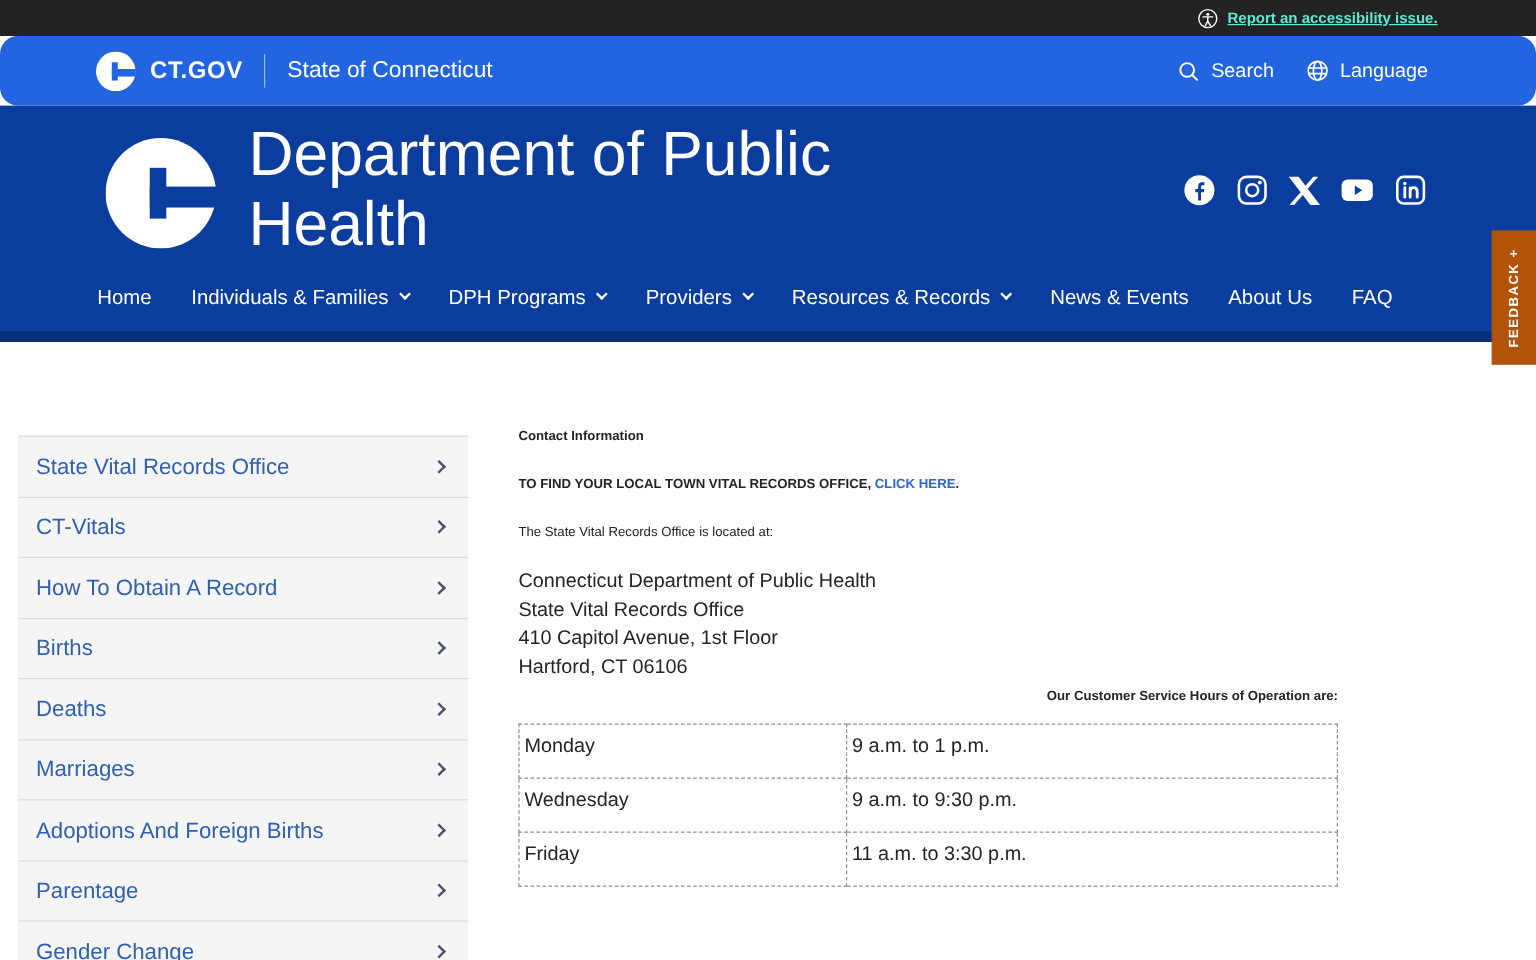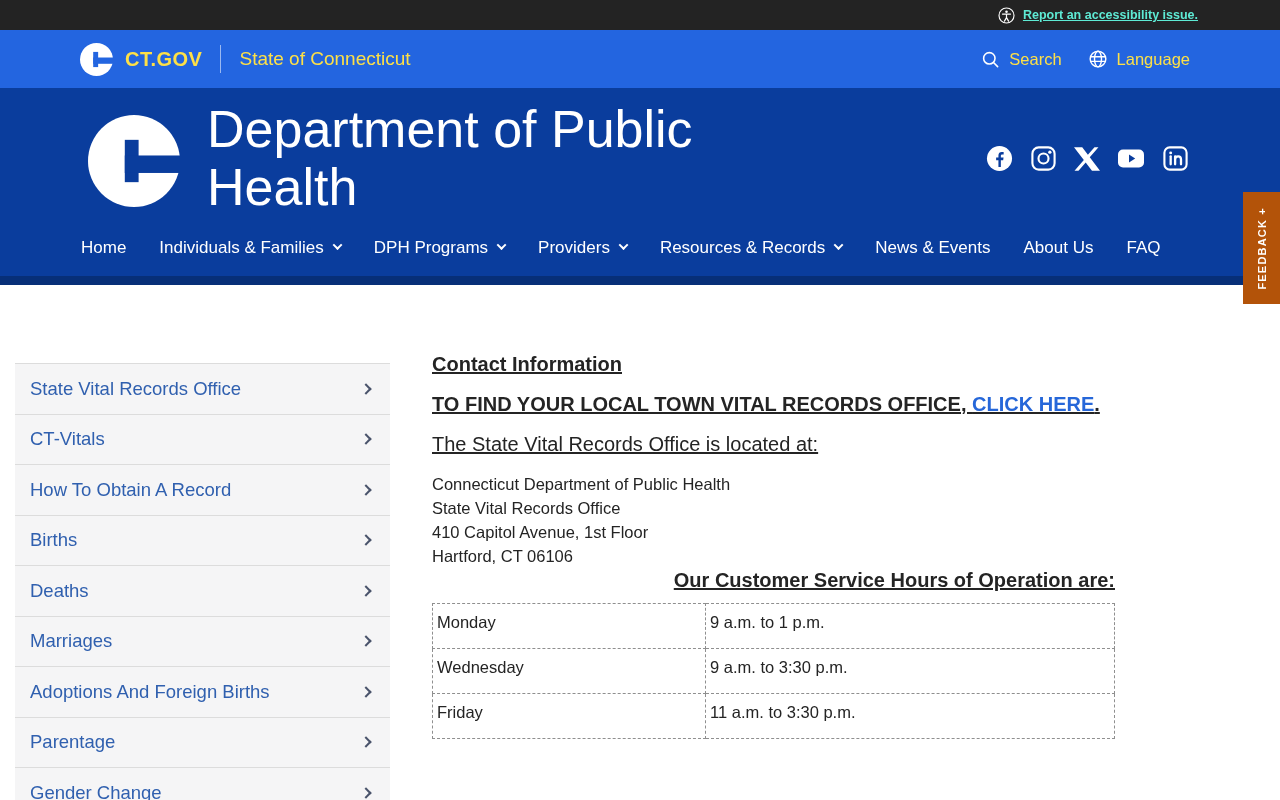--- a/index.html
+++ b/index.html
@@ -8,21 +8,21 @@
   .page { position:relative; width:1280px; height:800px; overflow:hidden; background:#fff; }
 
   
   .topbar { height:30px; background:#232323; display:flex; align-items:center;
             justify-content:flex-end; padding-right:82px; }
   .topbar-link { display:flex; align-items:center; gap:8px; color:#5eead4; cursor:pointer; }
   .topbar-link span.lbl { font-size:12.5px; font-weight:bold; text-decoration:underline; }
 
   
   .header { height:58px; background:#2365e0; display:flex; align-items:center;
-            padding:0 90px 0 80px; color:#fde047; }
+            padding:0 90px 0 80px; color:#ffffff;border-radius:15px; }
   .brand { display:flex; align-items:center; gap:12px; cursor:pointer; }
   .logo-sm { width:33px; height:33px; }
   .brand-name { font-size:20px; font-weight:bold; letter-spacing:.5px; }
   .brand-div { width:1px; height:28px; background:rgba(255,255,255,.55); margin:0 18px; }
   .site-name { font-size:19px; font-weight:400; }
   .header-right { margin-left:auto; display:flex; align-items:center; gap:26px; }
   .header-btn { display:flex; align-items:center; gap:9px; font-size:16.5px; cursor:pointer; }
 
   
   .hero { position:relative; height:197px; background:#0a3d9d; }
@@ -52,21 +52,21 @@
   .sidebar { position:absolute; left:15px; top:363px; width:375px; background:#f5f5f6;
              border-top:1px solid #dcdcdc; }
   .side-item { height:50.5px; display:flex; align-items:center; justify-content:space-between;
                padding:0 20px 0 15px; border-bottom:1px solid #dcdcdc; cursor:pointer; }
   .side-item .lbl { color:#3060af; font-size:18.5px; }
   .chev { width:8px; height:8px; border-right:2px solid #49536b; border-bottom:2px solid #49536b;
           transform:rotate(-45deg); display:inline-block; flex:none; }
 
   
   .main { position:absolute; left:432px; top:352px; width:683px; color:#242424; }
-  .main p { font-size:20px; line-height:24px; margin:0 0 16px;text-decoration:underline; }
+  .main p { font-size:11px; line-height:24px; margin:0 0 16px; }
   .main p.b { font-weight:bold; }
   .addr { }
   .addr div { font-size:16.5px; line-height:24px; }
   a.inline-link { color:#2667d9; font-weight:bold; text-decoration:none; cursor:pointer; }
   .hours-head { margin-bottom:11px !important;text-align:right; }
 
   table.hours { border-collapse:collapse; width:683px; table-layout:fixed; }
   table.hours th, table.hours td { border:1px dashed #8f8f8f; text-align:left; vertical-align:top;
        font-size:16.5px; line-height:20px; padding:8px 4px 16px; font-weight:normal; }
   table.hours th { font-weight:bold; }
@@ -243,21 +243,21 @@
           <col class="c1">
           <col>
         </colgroup>
       <tbody>
       <tr>
         <td>Monday</td>
         <td>9 a.m. to 1 p.m.</td>
       </tr>
       <tr>
         <td>Wednesday</td>
-        <td>9 a.m. to 3:30 p.m.</td>
+        <td>9 a.m. to 9:30 p.m.</td>
       </tr>
       <tr>
         <td>Friday</td>
         <td>11 a.m. to 3:30 p.m.</td>
       </tr>
     </tbody>
       </table>
   </div>
 
 </div>

